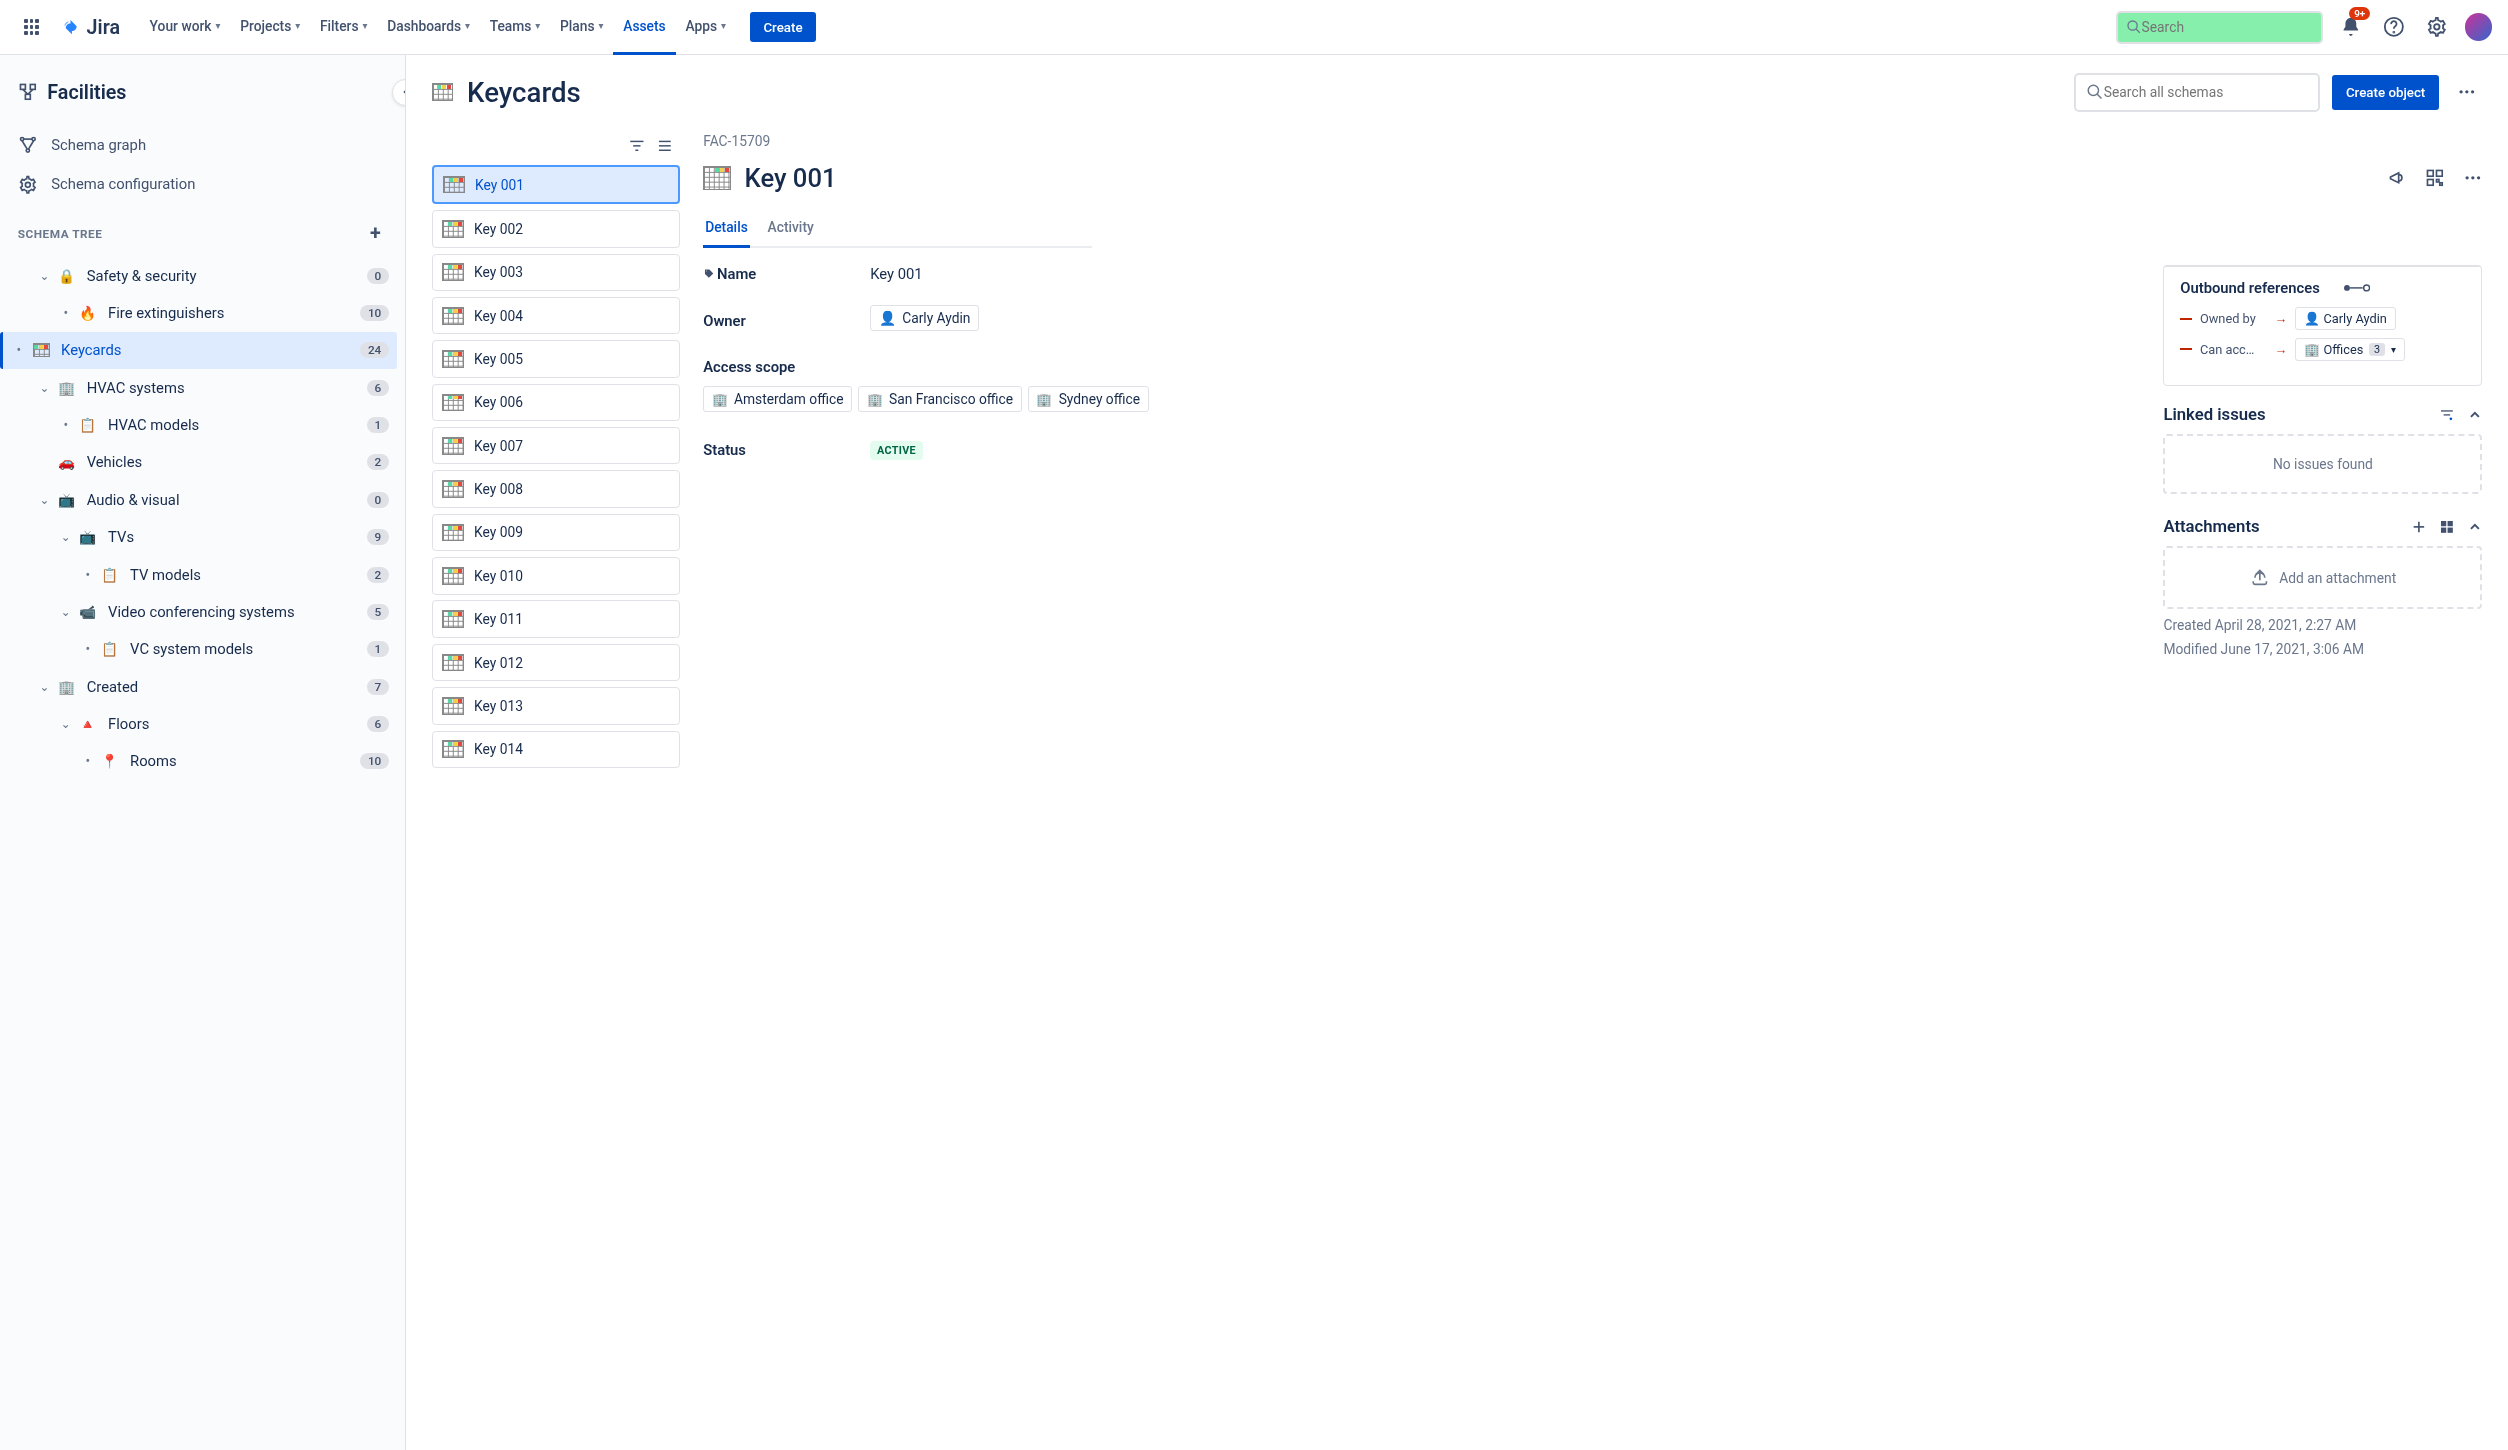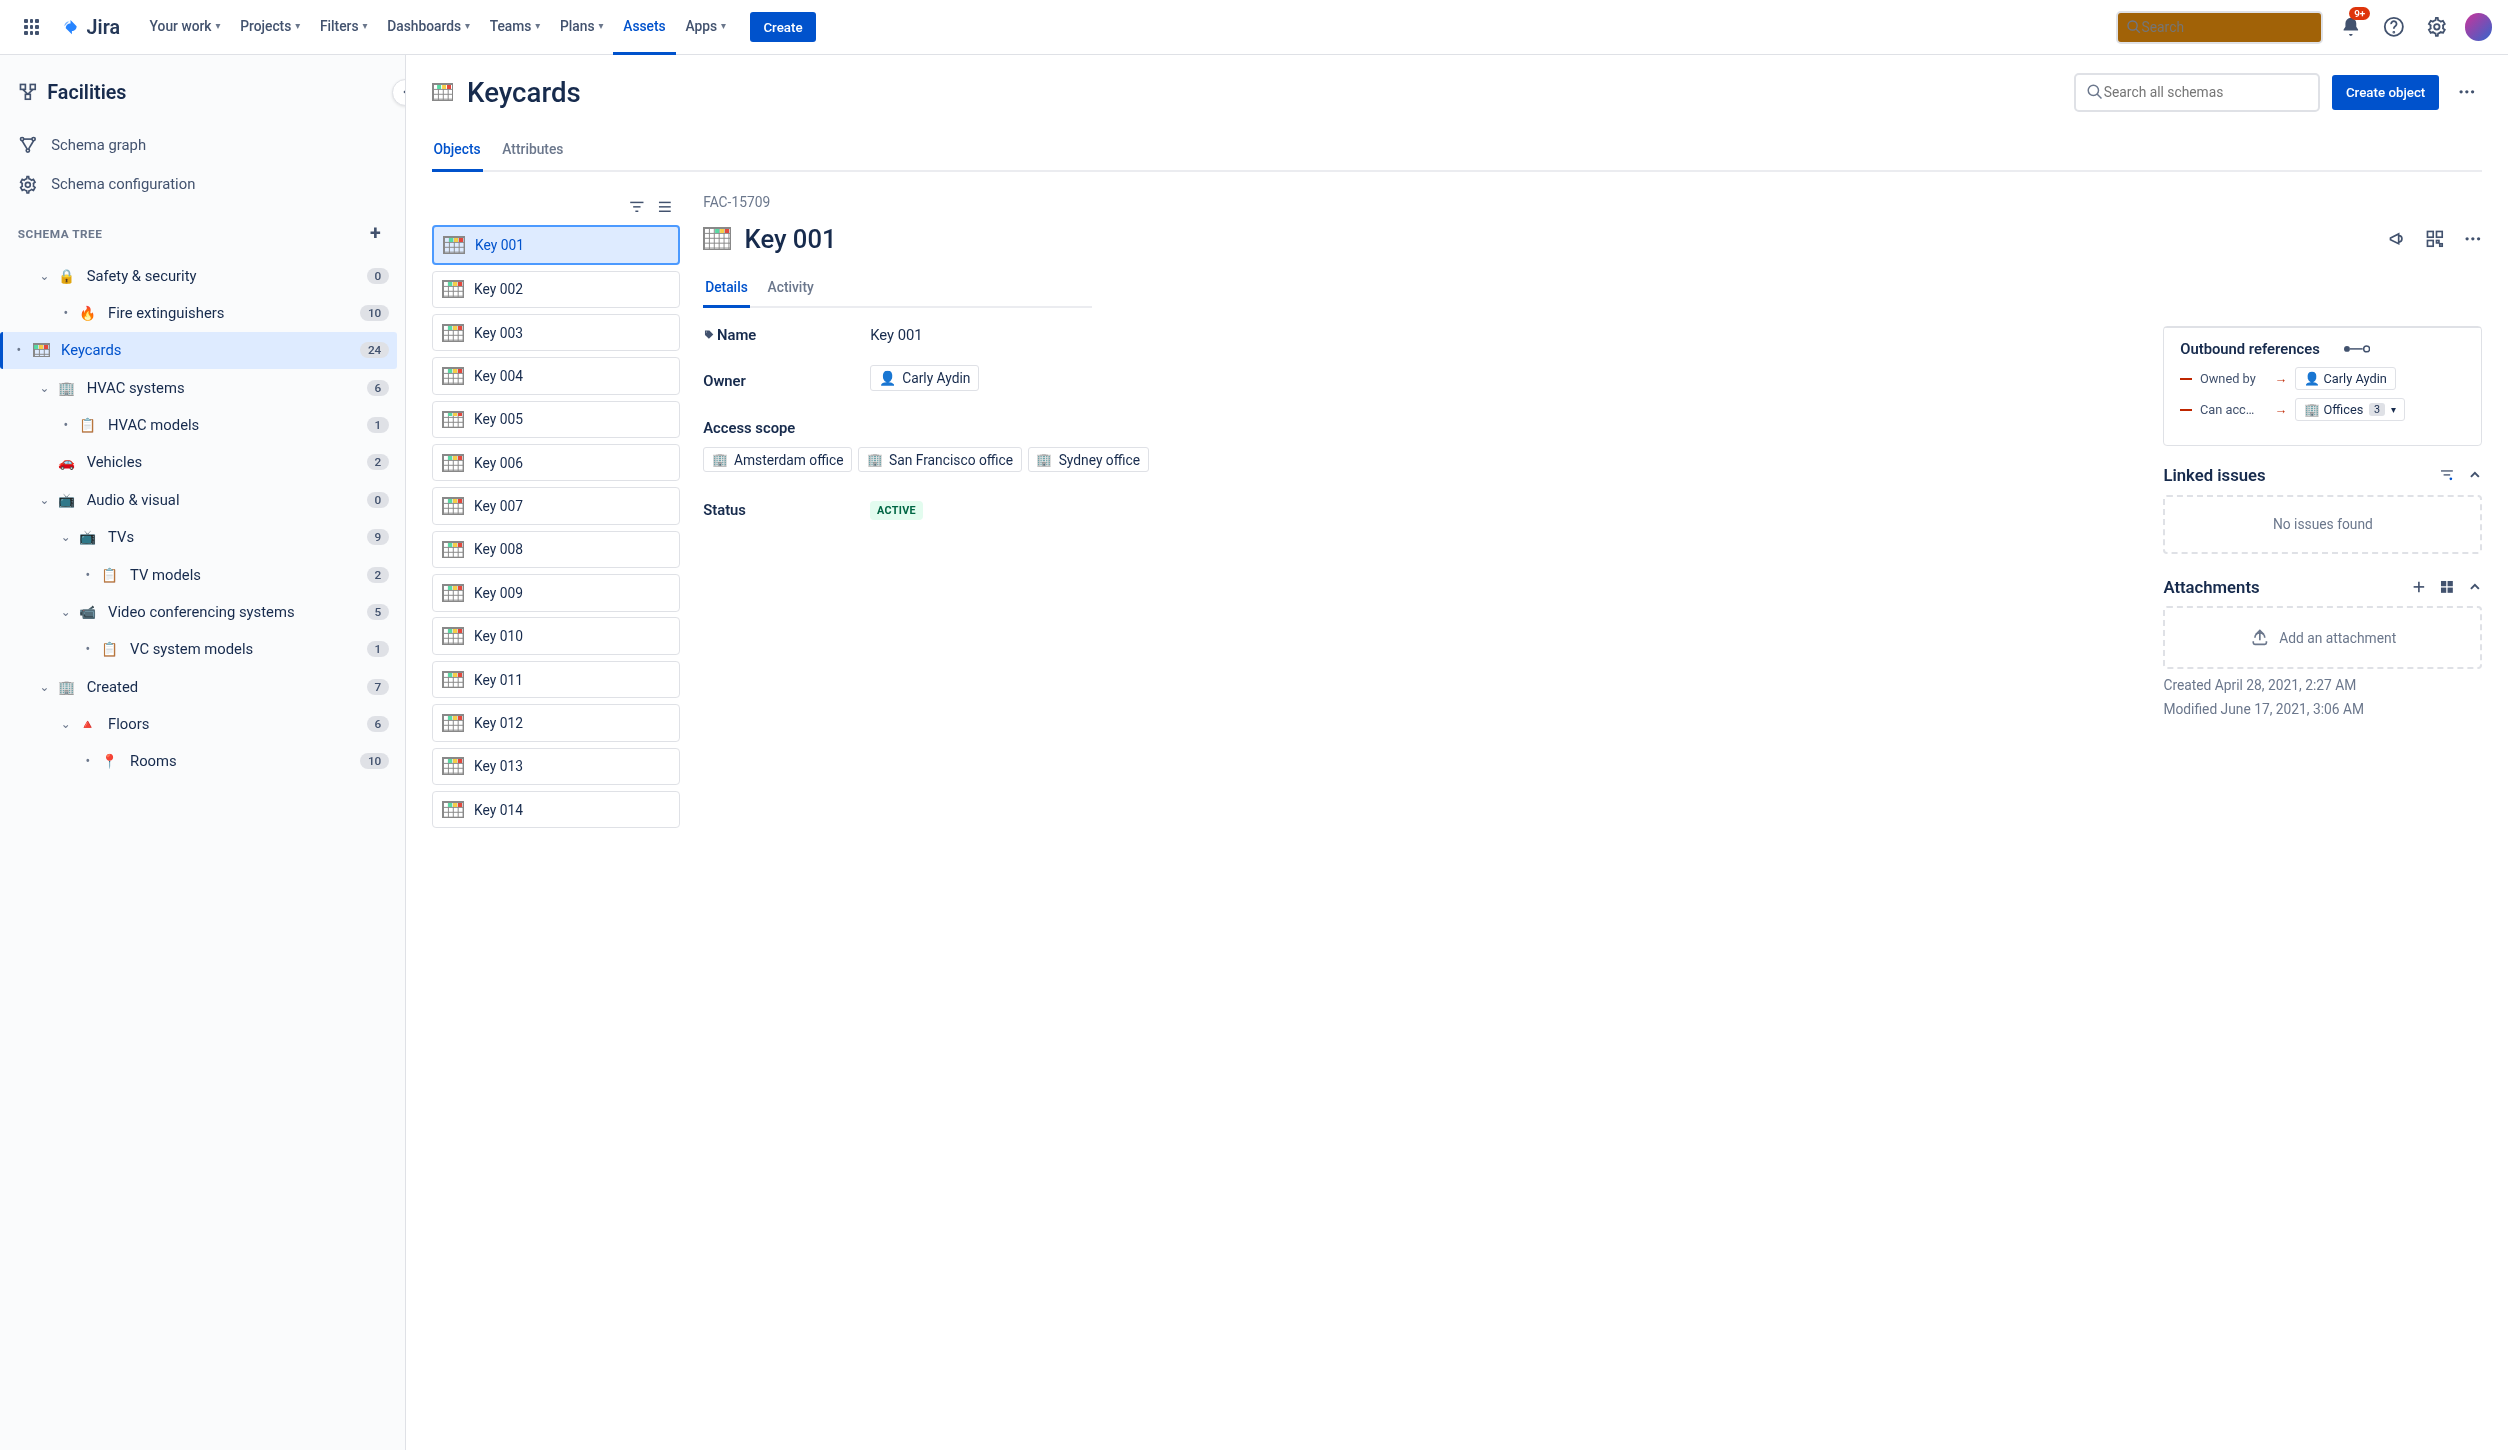--- a/index.html
+++ b/index.html
@@ -10,21 +10,21 @@
 .topnav-left { display: flex; align-items: center; gap: 3.9px; }
 .app-switcher { display: grid; grid-template-columns: repeat(3,3.9px); grid-template-rows: repeat(3,3.9px); gap: 2px; padding: 7.9px; cursor: pointer; }
 .app-switcher span { width: 3.9px; height: 3.9px; background: #42526E; border-radius: 1px; }
 .jira-logo { display: flex; align-items: center; gap: 5.9px; color: #253858; font-weight: 600; font-size: 19.7px; margin: 0 15.8px 0 7.9px; }
 .jira-mark { color: #2684FF; }
 .nav-item { display: flex; align-items: center; gap: 3.9px; height: 55px; padding: 0 9.9px; color: #42526E; font-weight: 500; cursor: pointer; border-bottom: 3px solid transparent; }
 .nav-item.active { color: #0052CC; border-bottom-color: #0052CC; }
 .chev { font-size: 9.9px; color: #6B778C; }
 .btn-create { background: #0052CC; color: #fff; border: none; border-radius: 3px; padding: 7.9px 13.8px; font-weight: 500; margin-left: 9.9px; cursor: pointer; }
 .topnav-right { margin-left: auto; display: flex; align-items: center; gap: 11.8px; }
-.search-global { display: flex; align-items: center; border: 2px solid #DFE1E6; border-radius: 4.9px; width: 207px; height: 33px; padding: 0 7.9px; background: #a16207; }
+.search-global { display: flex; align-items: center; border: 2px solid #DFE1E6; border-radius: 4.9px; width: 207px; height: 33px; padding: 0 7.9px; background: #86efac; }
 .search-global input { border: none; outline: none; width: 100%; background: transparent; font-size: 13.8px; }
 .icon-btn { width: 31.5px; height: 31.5px; border-radius: 50%; display: flex; align-items: center; justify-content: center; color: #42526E; cursor: pointer; position: relative; }
 .badge-notif { position: absolute; top: -3.9px; right: -3.9px; background: #DE350B; color: #fff; border-radius: 7.9px; font-size: 9.9px; font-weight: 600; padding: 1px 4.9px; }
 .avatar-img { width: 27.6px; height: 27.6px; border-radius: 50%; background: linear-gradient(135deg,#c39,#36c); }
 
 
 .workspace { display: flex; height: calc(100vh - 55px); }
 .sidebar { width: 406px; background: #FAFBFC; border-right: 1px solid #DFE1E6; position: relative; overflow-y: auto; padding: 19.7px 7.9px; }
 .collapse-btn { position: absolute; top: 23.6px; right: -14.8px; width: 27.6px; height: 27.6px; border-radius: 50%; background: #fff; border: 1px solid #DFE1E6; box-shadow: 0 1px 3px rgba(0,0,0,0.1); display: flex; align-items: center; justify-content: center; cursor: pointer; z-index: 5; }
 .sidebar-title { display: flex; align-items: center; gap: 9.9px; padding: 5.9px 9.9px; font-size: 19.7px; font-weight: 600; color: #172B4D; margin-bottom: 15.8px; }
@@ -334,24 +334,20 @@
         <div class="icon-btn">
           <svg width="19.7" height="19.7" viewBox="0 0 24 24" fill="#42526E">
               <circle cx="5" cy="12" r="2"></circle>
               <circle cx="12" cy="12" r="2"></circle>
               <circle cx="19" cy="12" r="2"></circle>
             </svg>
         </div>
       </div>
     </div>
 
-    <div class="tabs">
-      <div class="tab active">Objects</div>
-      <div class="tab">Attributes</div>
-    </div>
 
     <div class="content-row">
 
       <div class="obj-list">
         <div class="obj-list-toolbar">
           <svg width="17.7" height="17.7" viewBox="0 0 24 24" fill="none" stroke="#42526E" stroke-width="2">
               <line x1="3" y1="6" x2="21" y2="6"></line>
               <line x1="7" y1="12" x2="17" y2="12"></line>
               <line x1="10" y1="18" x2="14" y2="18"></line>
             </svg>

